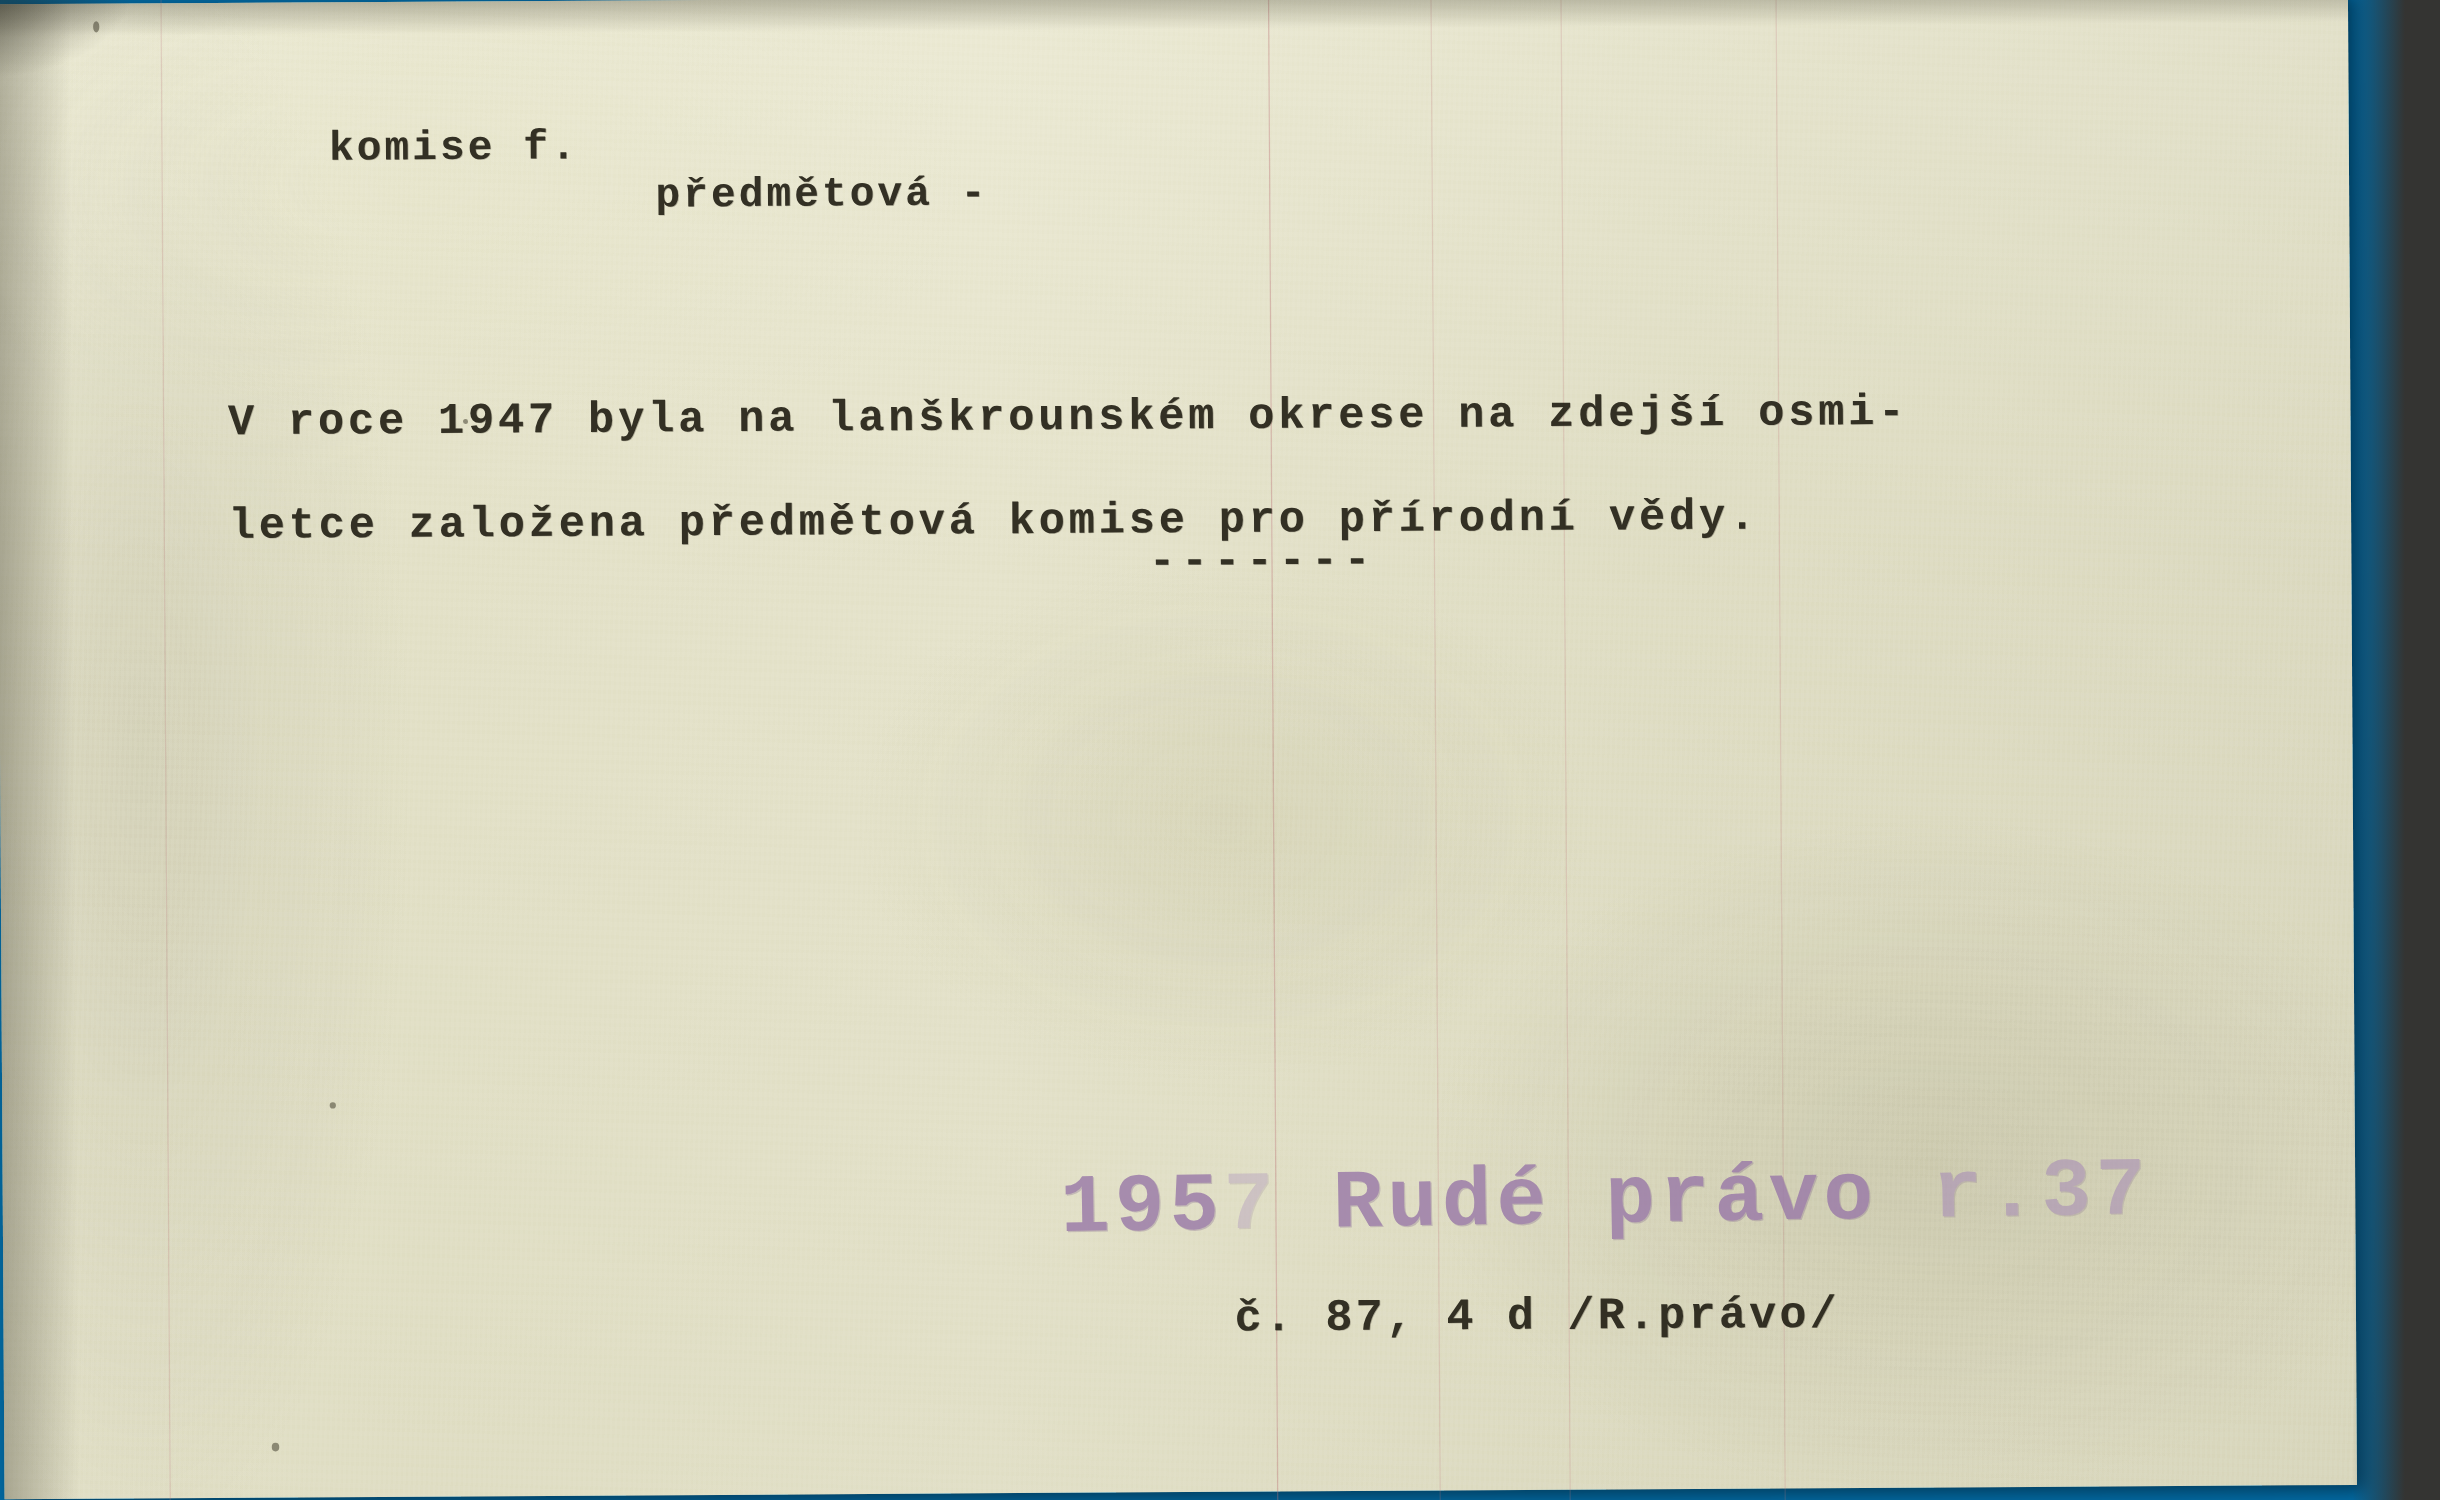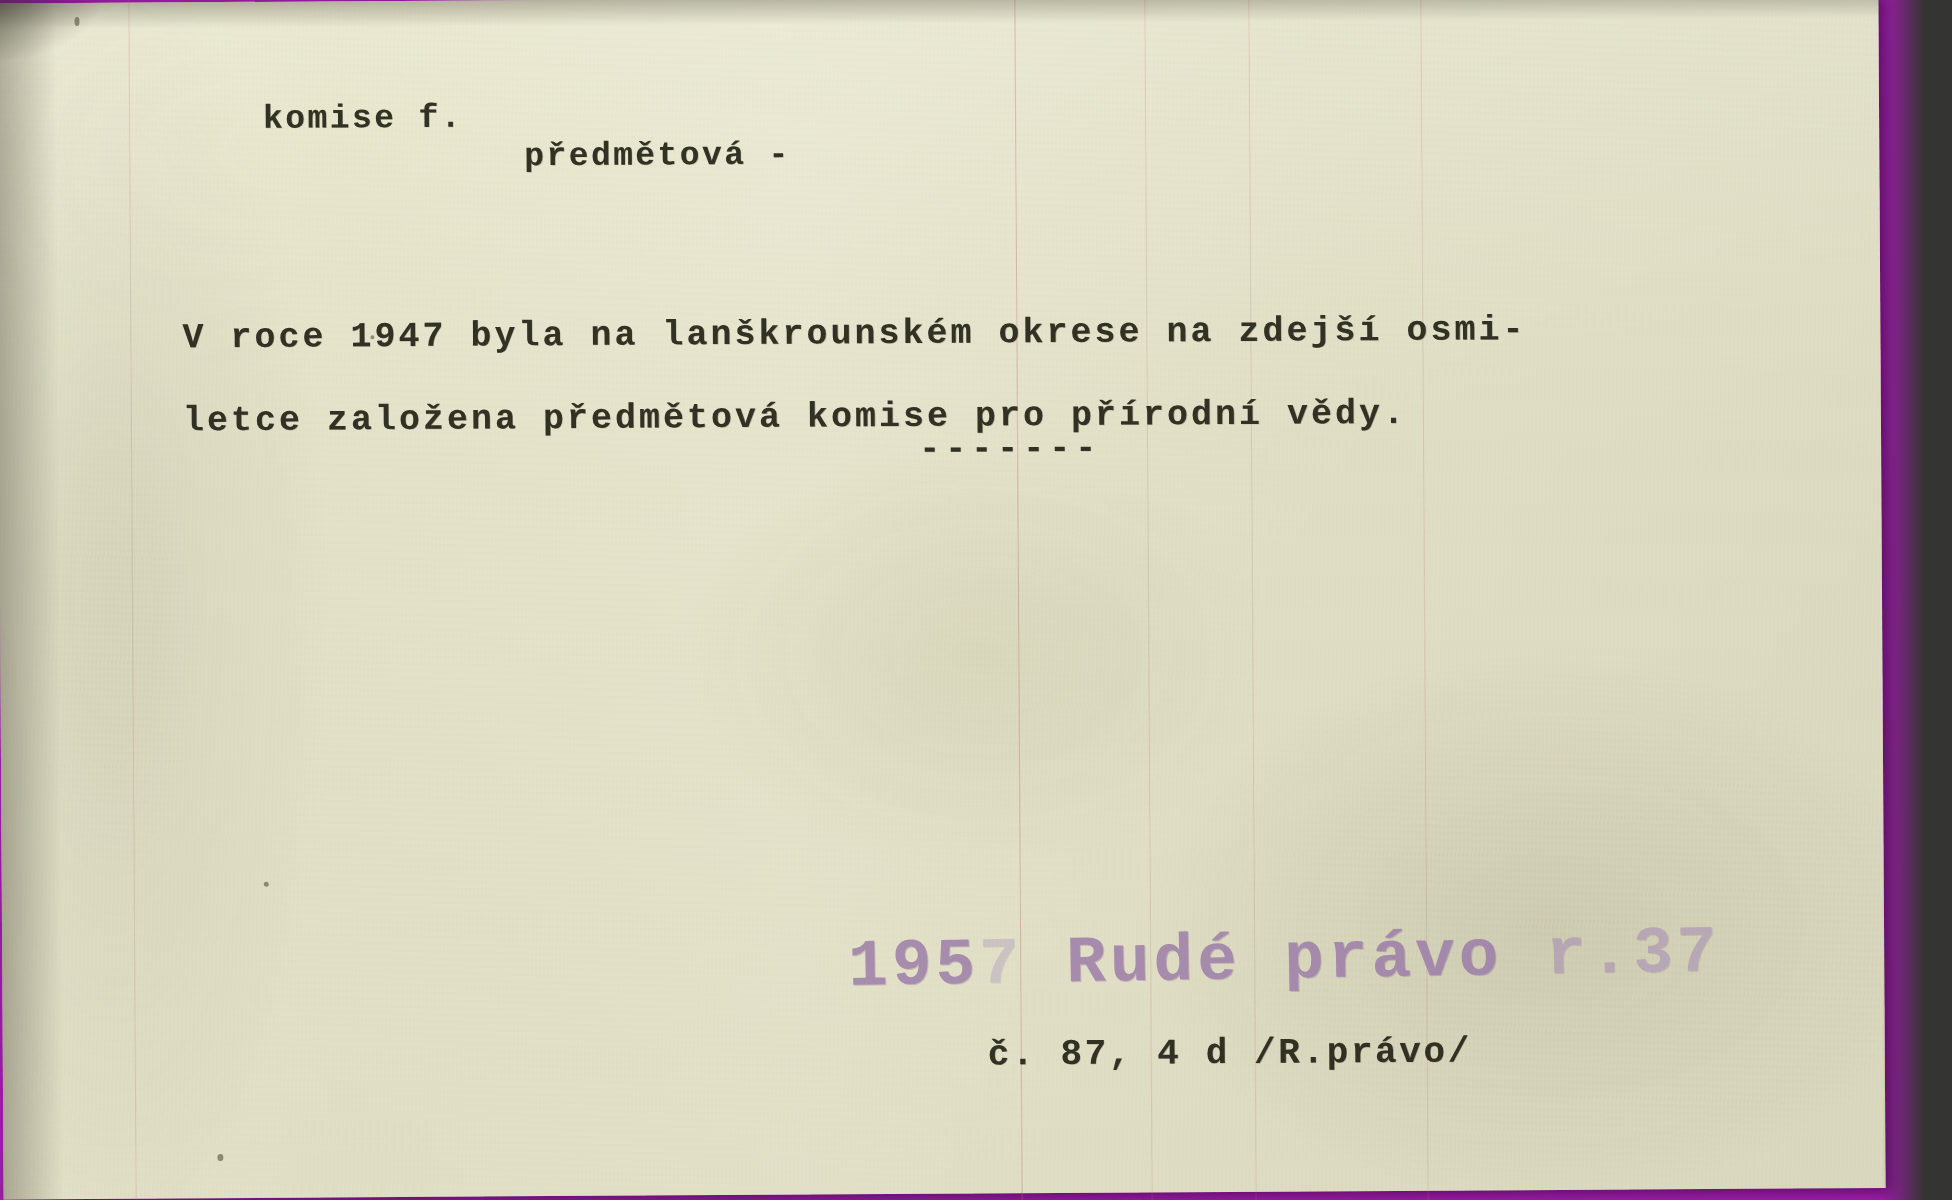--- a/index.html
+++ b/index.html
@@ -11,21 +11,21 @@
     width: 1952px;
     height: 1200px;
     overflow: hidden;
   }
 
   
   .scan-wrap {
     position: relative;
     width: 1952px;
     height: 1200px;
-    background: #a21caf;
+    background: #0369a1;
     overflow: hidden;
   }
 
   .card {
     position: absolute;
     left: 0px;
     top: 0px;
     width: 1882px;
     height: 1196px;
     

